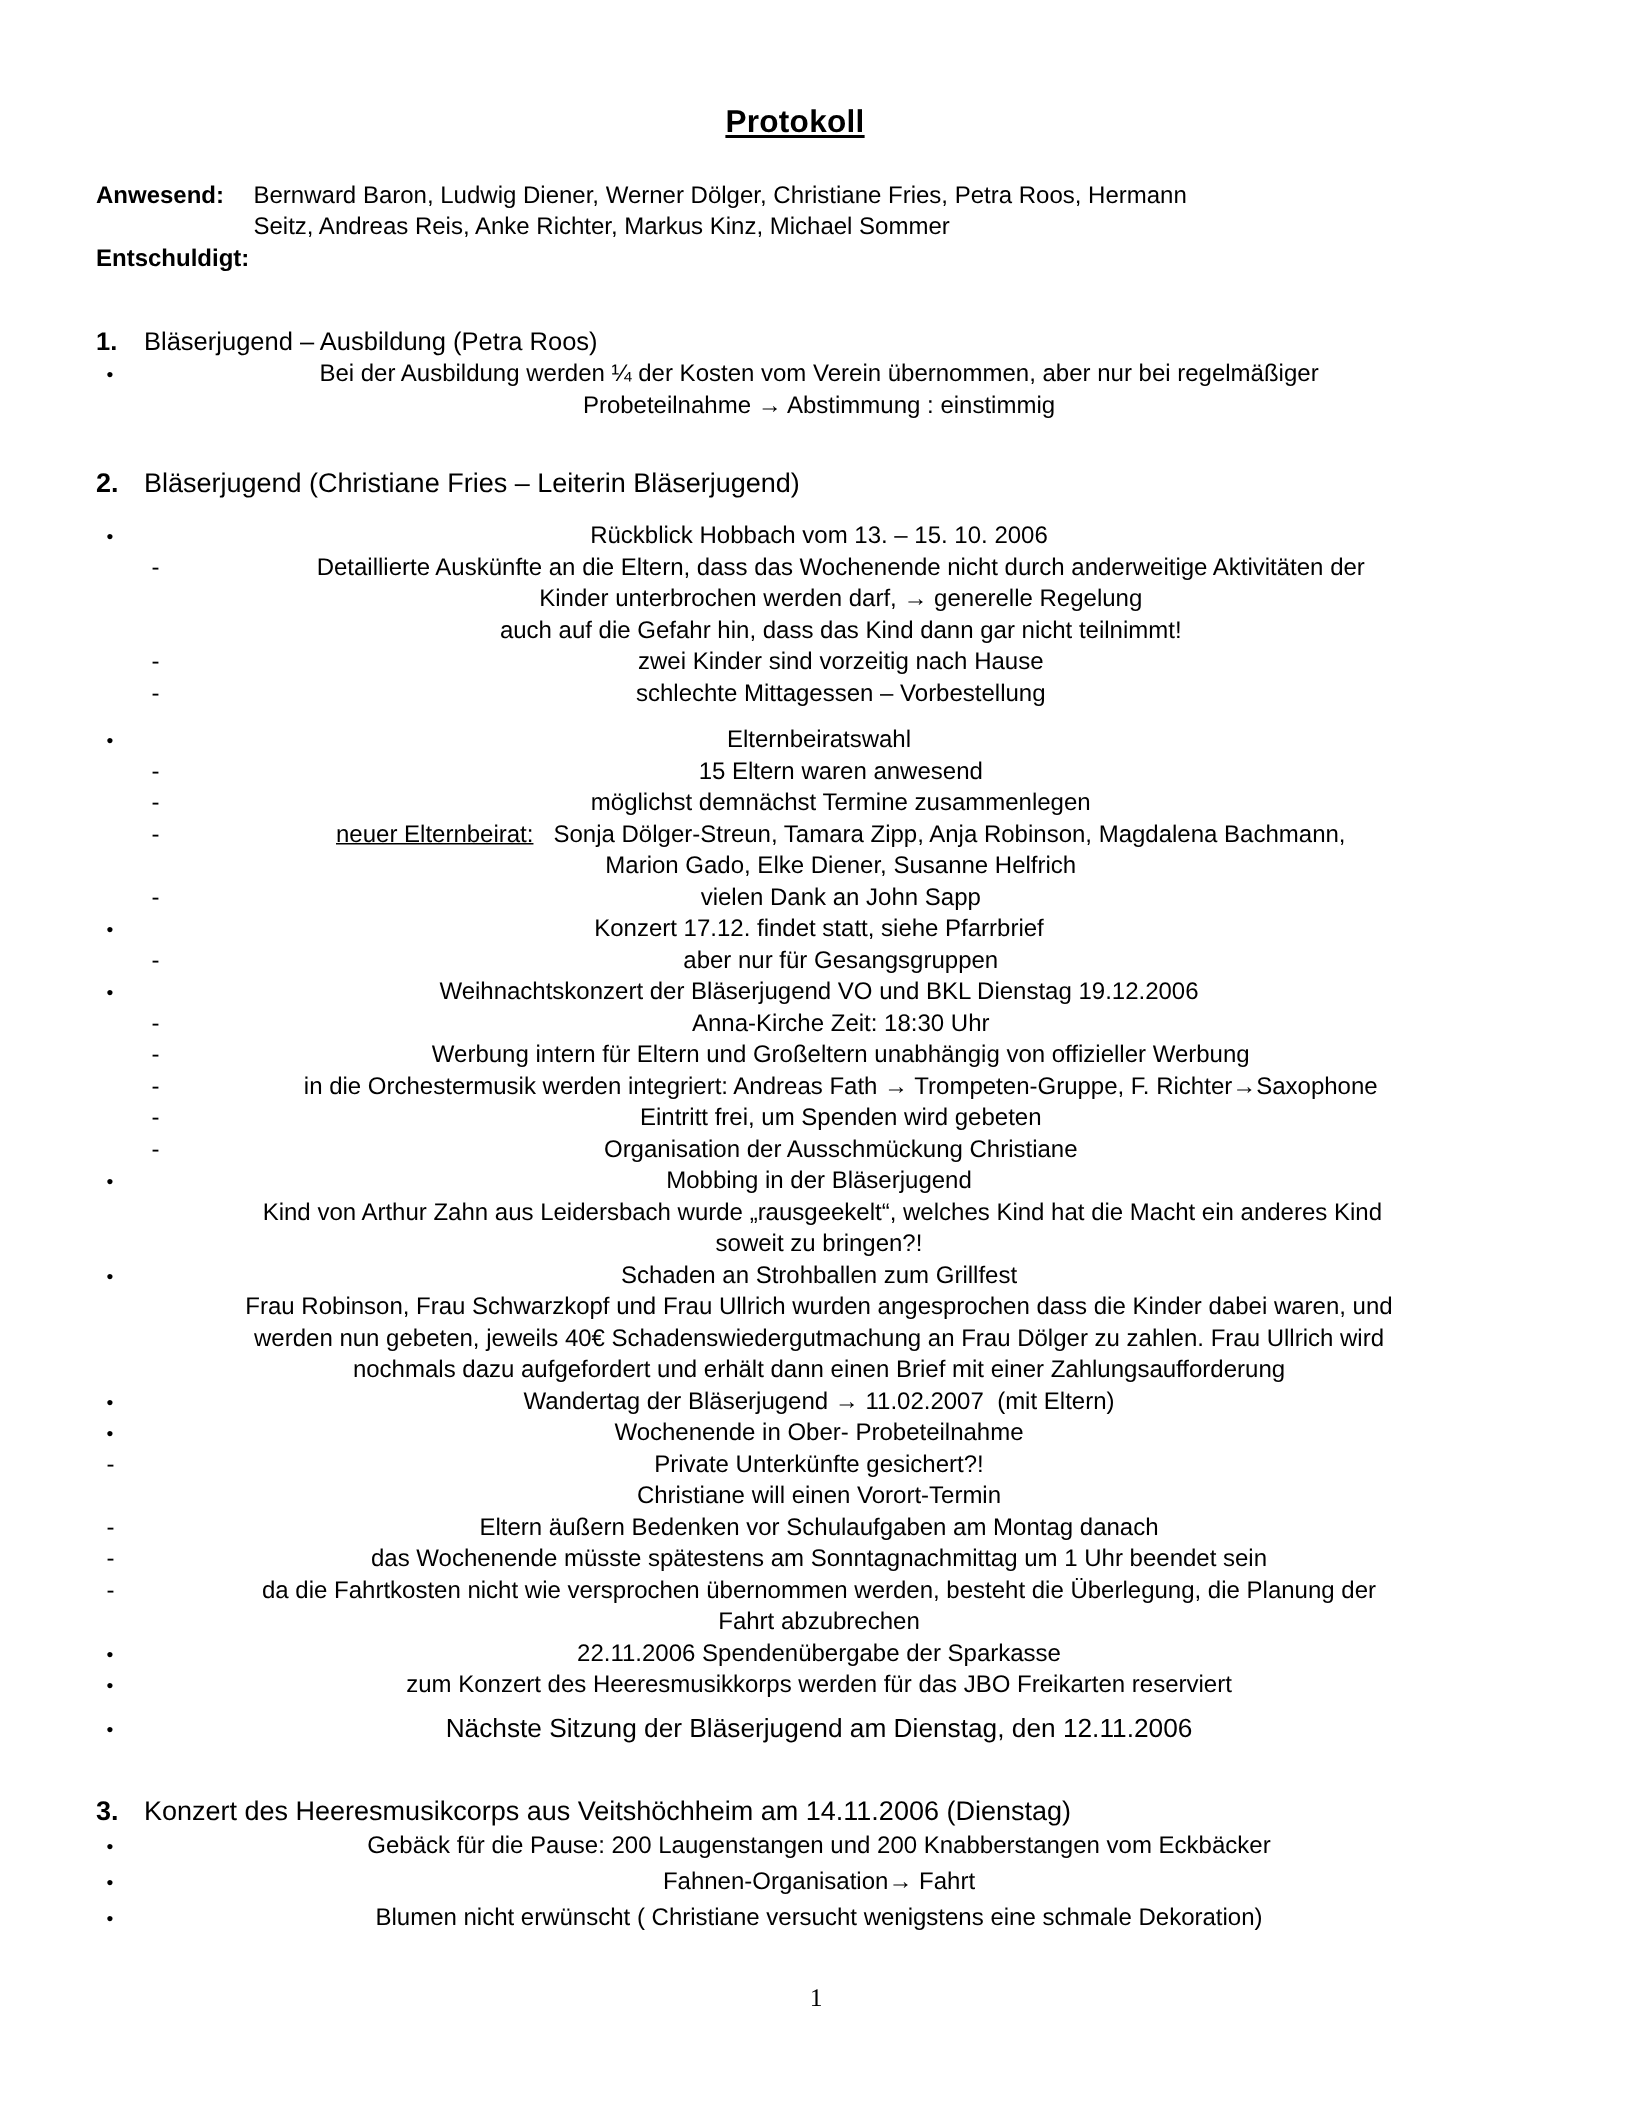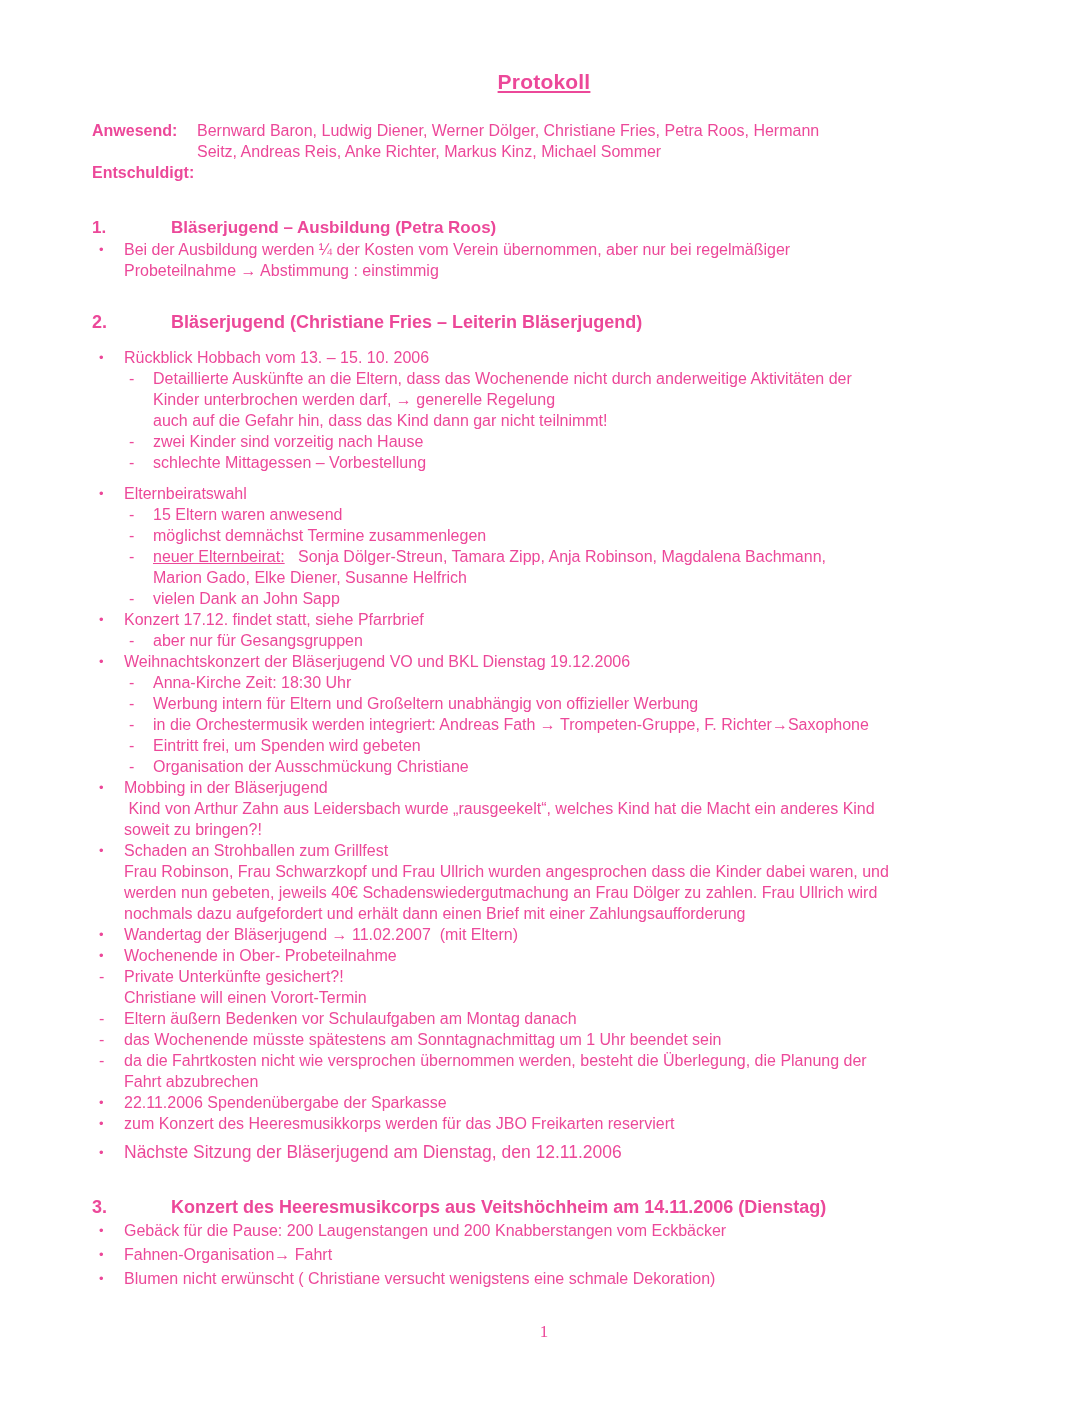--- a/index.html
+++ b/index.html
@@ -1,23 +1,23 @@
 <!DOCTYPE html>
 <html lang="de"><head>
 <meta charset="utf-8">
 <style>
   html,body{margin:0;padding:0;background:#fff;}
   .page{
     position:relative;
     width:1088px;height:1408px;
     background:#ffffff;
     font-family:"Liberation Sans", sans-serif;
-    color:#ec4899;
+    color:#000000;
     box-sizing:border-box;
-    padding:70px 92px 0 92px;
+    padding:70px 92px 0 64px;
     overflow:hidden;
   }
   .b{font-weight:400;}
   .u{text-decoration:underline;}
   
   .doc-title{
     text-align:center;
     font-size:21px;font-weight:700;
     text-decoration:underline;
     margin:0 0 26px 0;
@@ -29,26 +29,26 @@
   .meta-label{width:105px;flex:0 0 105px;}
   
   .attendance{margin-top:22px;font-size:16px;line-height:21px;}
   .att-row{display:flex;}
   .att-label{width:105px;flex:0 0 105px;font-weight:700;}
   .att-value{white-space:pre-line;}
   
   .sec{position:relative;}
   .sec-head{position:relative;padding-left:32px;white-space:pre-line;}
   .sec-num{position:absolute;left:0;top:0;font-weight:700;}
-  .sec-title{font-weight:700;margin-left:47px;}
+  .sec-title{font-weight:400;}
   .h-sm .sec-num,.h-sm .sec-title{font-size:17px;line-height:22px;}
   .h-lg .sec-num,.h-lg .sec-title{font-size:18px;line-height:22px;}
   
   .item{position:relative;font-size:16px;line-height:21px;}
-  .item .content{white-space:pre-line;display:block;}
+  .item .content{white-space:pre-line;display:block;text-align:center;}
   .item .marker{position:absolute;top:0;}
   .item.bullet{padding-left:32px;}
   .item.bullet .marker{left:7px;font-size:13px;}
   .item.dash{padding-left:61px;}
   .item.dash .marker{left:37px;}
   .item.dash0{padding-left:32px;}
   .item.dash0 .marker{left:7px;}
   .item.big{font-size:17.5px;line-height:23px;}
   
   .footer{

